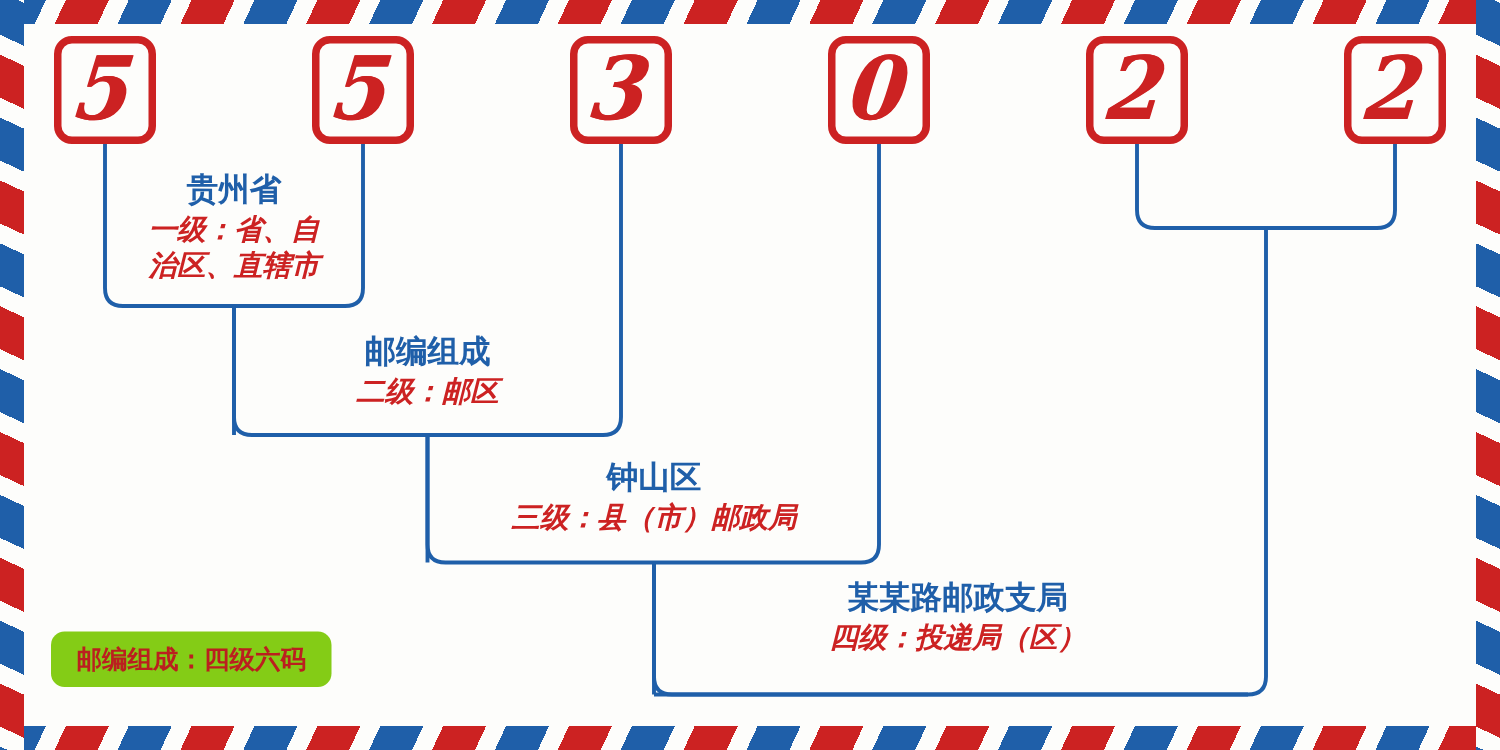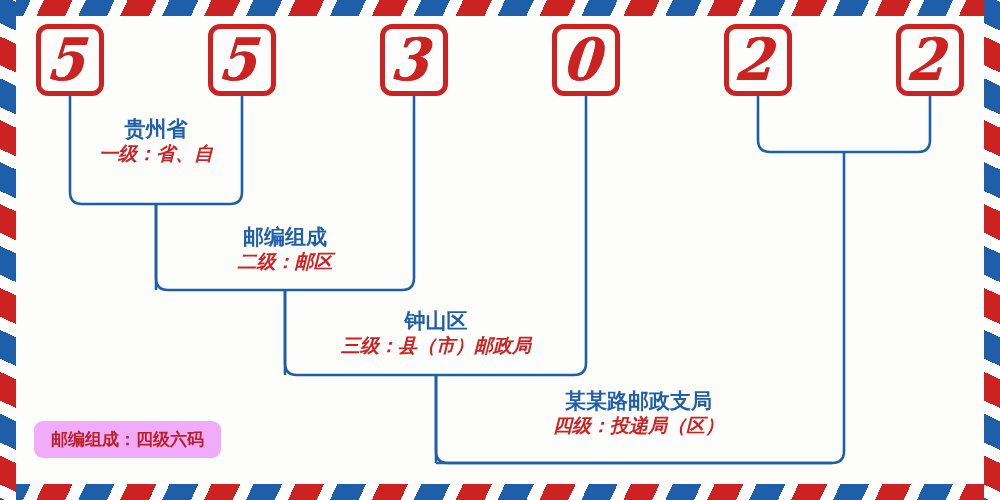--- a/index.html
+++ b/index.html
@@ -49,33 +49,33 @@
   }
 
   
   #wires{position:absolute;left:0;top:0;width:1000px;height:500px;}
 
   
   .label-group{position:absolute;text-align:center;}
   .label-title{
     color:#1f5fa9;font-weight:700;font-size:21px;line-height:1.25;
     white-space:nowrap;
-    font-family:Liberation Serif, serif;
+    font-family:Liberation Mono, monospace;
   }
   .label-sub{
     color:#cc2222;font-weight:700;font-size:19px;line-height:1.25;
     font-family:"DejaVu Sans","Liberation Sans",sans-serif;
     font-style:italic;
   }
   .label-sub.two-line{white-space:normal;width:160px;margin:0 auto;}
 
   
   #legend{
     position:absolute;left:34px;top:421px;
-    padding:7px 17px;border-radius:9px;background:#f0abfc;
+    padding:7px 17px;border-radius:9px;background:#84cc16;
     color:#bb1f1f;font-weight:700;font-size:17px;
     font-family:"DejaVu Serif",serif;white-space:nowrap;
   }
 </style>
 </head>
 <body>
 
 <div id="stage">
 
   <div class="edge edge-top">
@@ -133,21 +133,21 @@
   </div>
   <div class="digit-card" style="left:724px">
     <span class="digit-glyph">2</span>
   </div>
   <div class="digit-card" style="left:896px">
     <span class="digit-glyph">2</span>
   </div>
 
   <div class="label-group" style="left:76px;top:116px;width:160px">
     <div class="label-title">贵州省</div>
-    <div class="label-sub two-line"><span>一级：省、自</span><br></div>
+    <div class="label-sub two-line"><span>一级：省、自</span><br><span>治区、直辖市</span></div>
   </div>
 
   <div class="label-group" style="left:165px;top:224px;width:240px">
     <div class="label-title">邮编组成</div>
     <div class="label-sub">二级：邮区</div>
   </div>
 
   <div class="label-group" style="left:446px;top:388px;width:385px">
     <div class="label-title">某某路邮政支局</div>
     <div class="label-sub">四级：投递局（区）</div>

